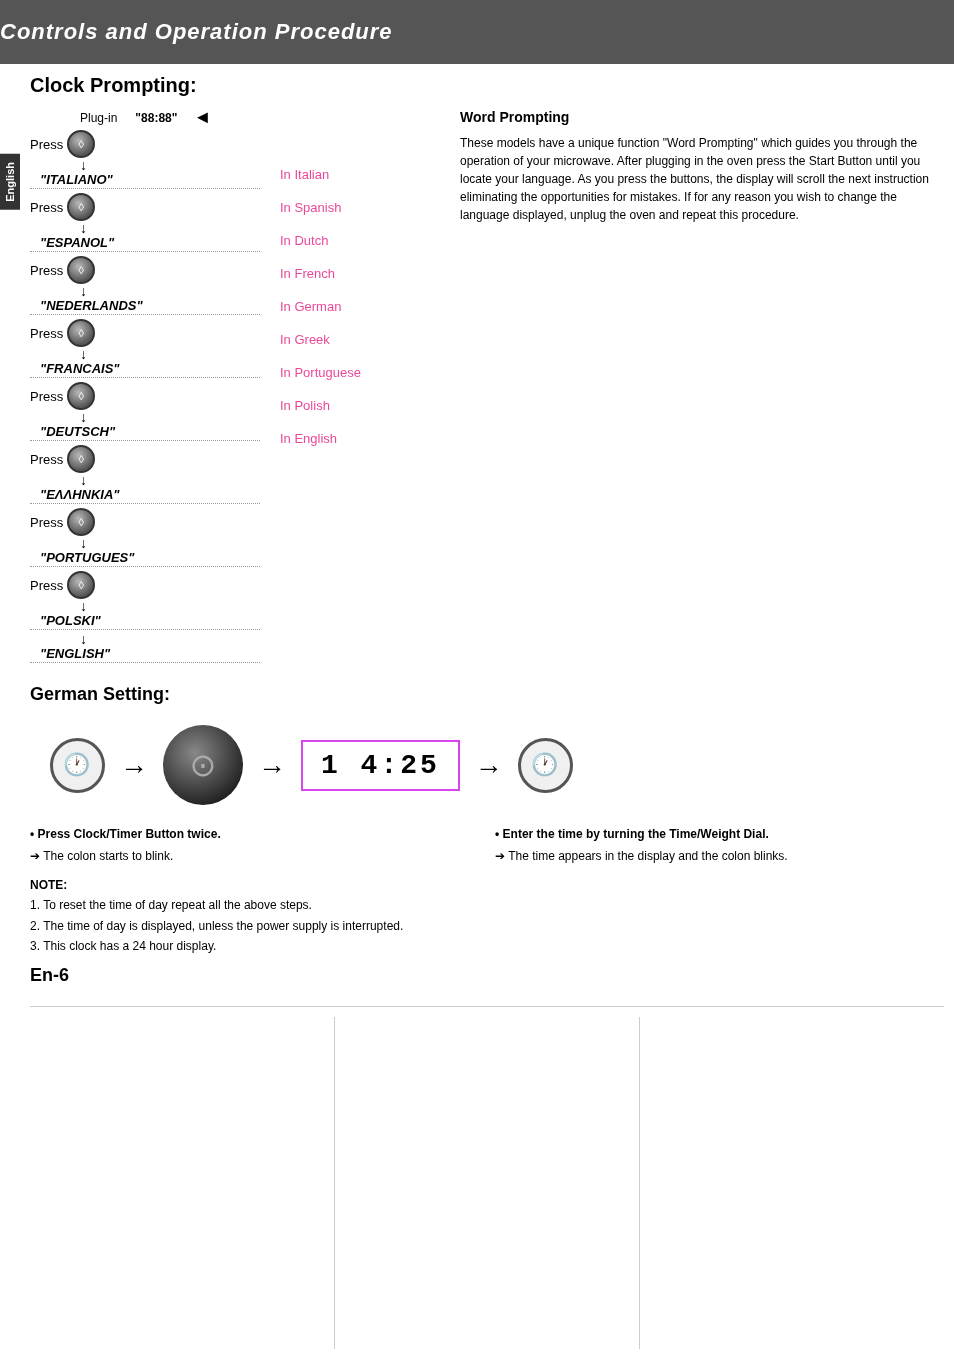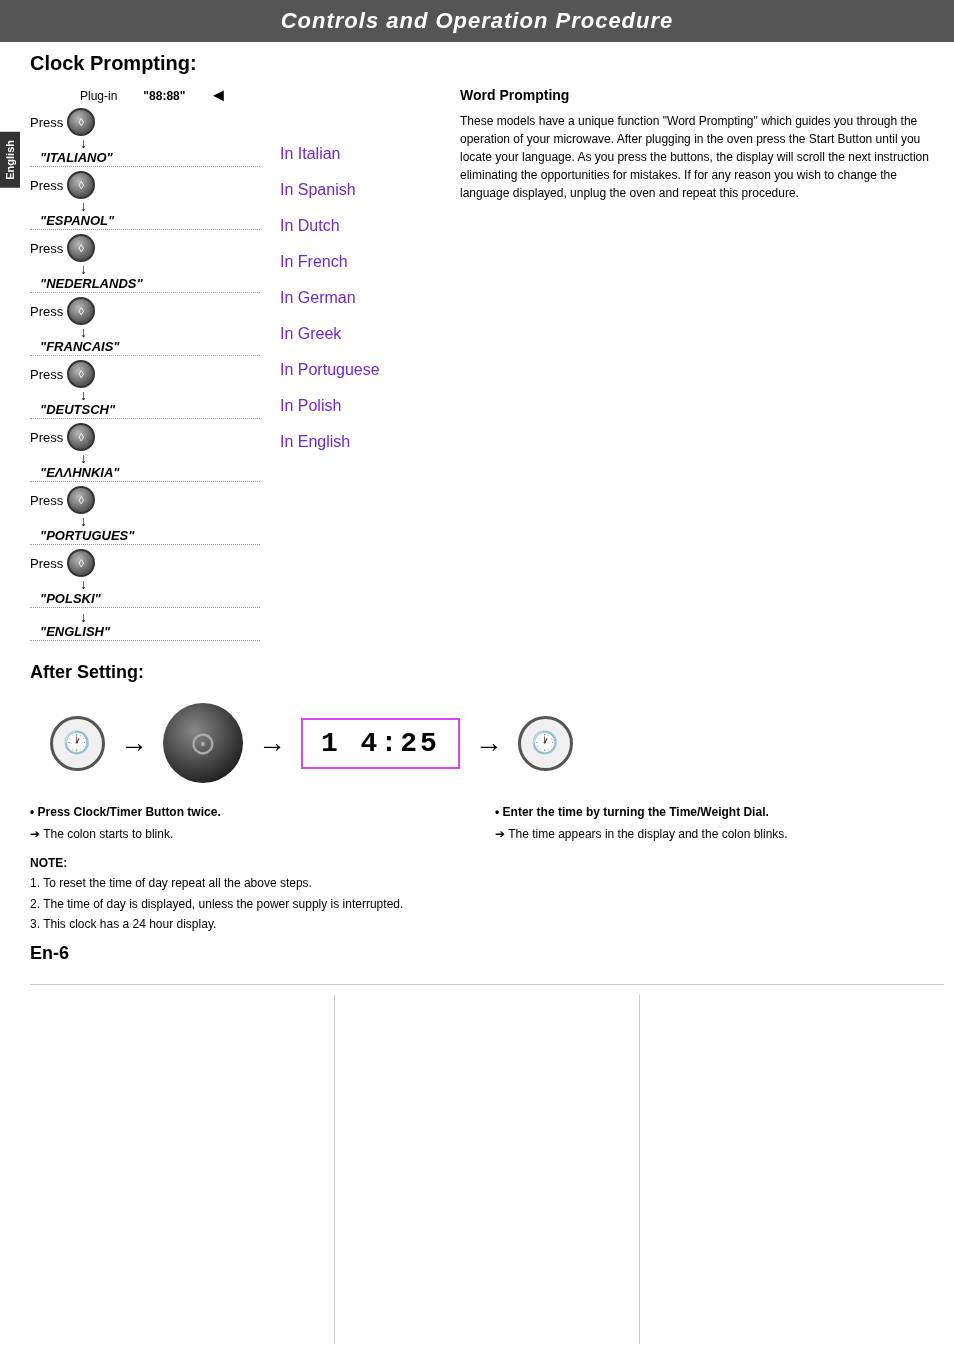--- a/index.html
+++ b/index.html
@@ -6,22 +6,22 @@
     body {
       font-family: Arial, sans-serif;
       font-size: 13px;
       background: #fff;
       color: #000;
       width: 954px;
     }
 
     .page-header {
       background: #555;
-      text-align: center;
-      padding: 8px 0;
+      text-align: left;
+      padding: 19px 0;
       margin-bottom: 10px;
     }
     .page-header h1 {
       font-style: italic;
       font-size: 22px;
       color: #fff;
       letter-spacing: 1px;
     }
 
     .english-tab {
@@ -55,21 +55,21 @@
       margin-bottom: 20px;
     }
 
     .press-sequence {
       min-width: 230px;
     }
 
     .plug-in-row {
       display: flex;
       align-items: center;
-      gap: 20px;
+      gap: 12px;
       margin-bottom: 2px;
       font-size: 12px;
     }
 
     .press-row {
       display: flex;
       align-items: center;
       gap: 4px;
       margin-bottom: 0px;
       font-size: 13px;
@@ -103,22 +103,22 @@
       font-size: 13px;
       margin-left: 10px;
     }
 
     .language-list {
       min-width: 160px;
       padding-top: 30px;
     }
 
     .lang-item {
-      font-size: 16px;
-      color: #6d28d9;
+      font-size: 13px;
+      color: #ec4899;
       margin-bottom: 18px;
       white-space: nowrap;
     }
 
     .description-box {
       flex: 1;
       font-size: 12px;
       line-height: 1.5;
     }
 
@@ -373,21 +373,21 @@
         </div>
 
         <div class="description-box">
           <span class="word-prompting-label">Word Prompting</span>
           <p>These models have a unique function "Word Prompting" which guides you through the operation of your microwave. After plugging in the oven press the Start Button until you locate your language. As you press the buttons, the display will scroll the next instruction eliminating the opportunities for mistakes. If for any reason you wish to change the language displayed, unplug the oven and repeat this procedure.</p>
         </div>
       </div>
     </div>
 
     <div class="clock-section">
-      <div class="clock-title">After Setting:</div>
+      <div class="clock-title">German Setting:</div>
 
 
       <div class="clock-diagram">
 
         <div class="clock-icon-small">🕐</div>
 
         <span class="arrow-right">→</span>
 
         <div class="clock-icon-large">
           <span style="font-size:32px; color:#aaa;">⊙</span>

